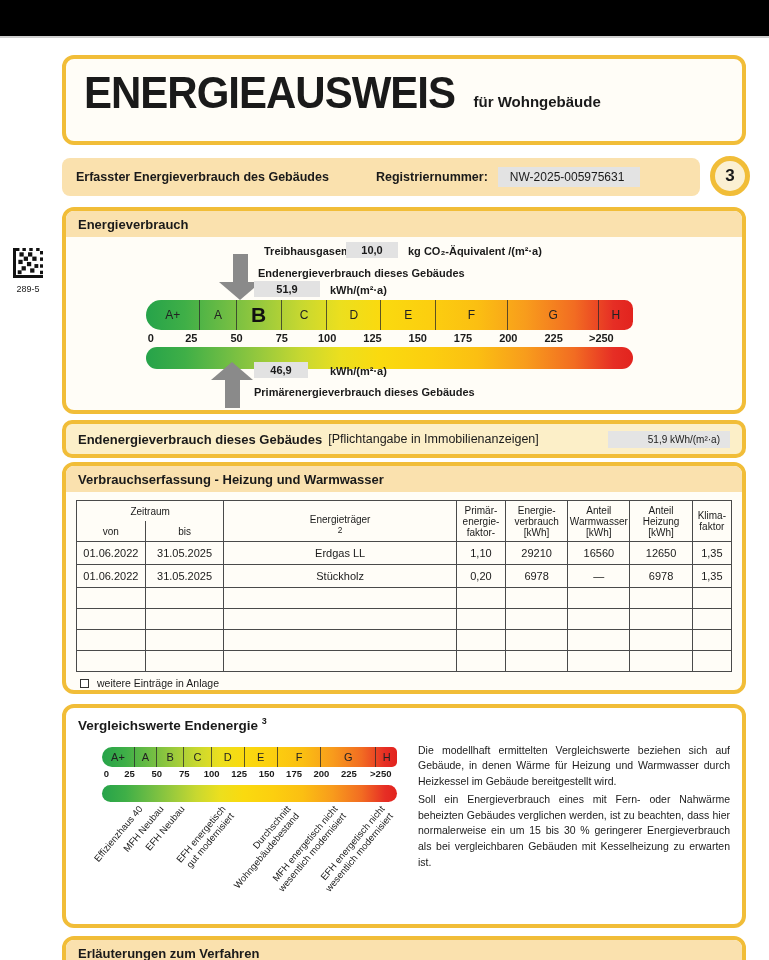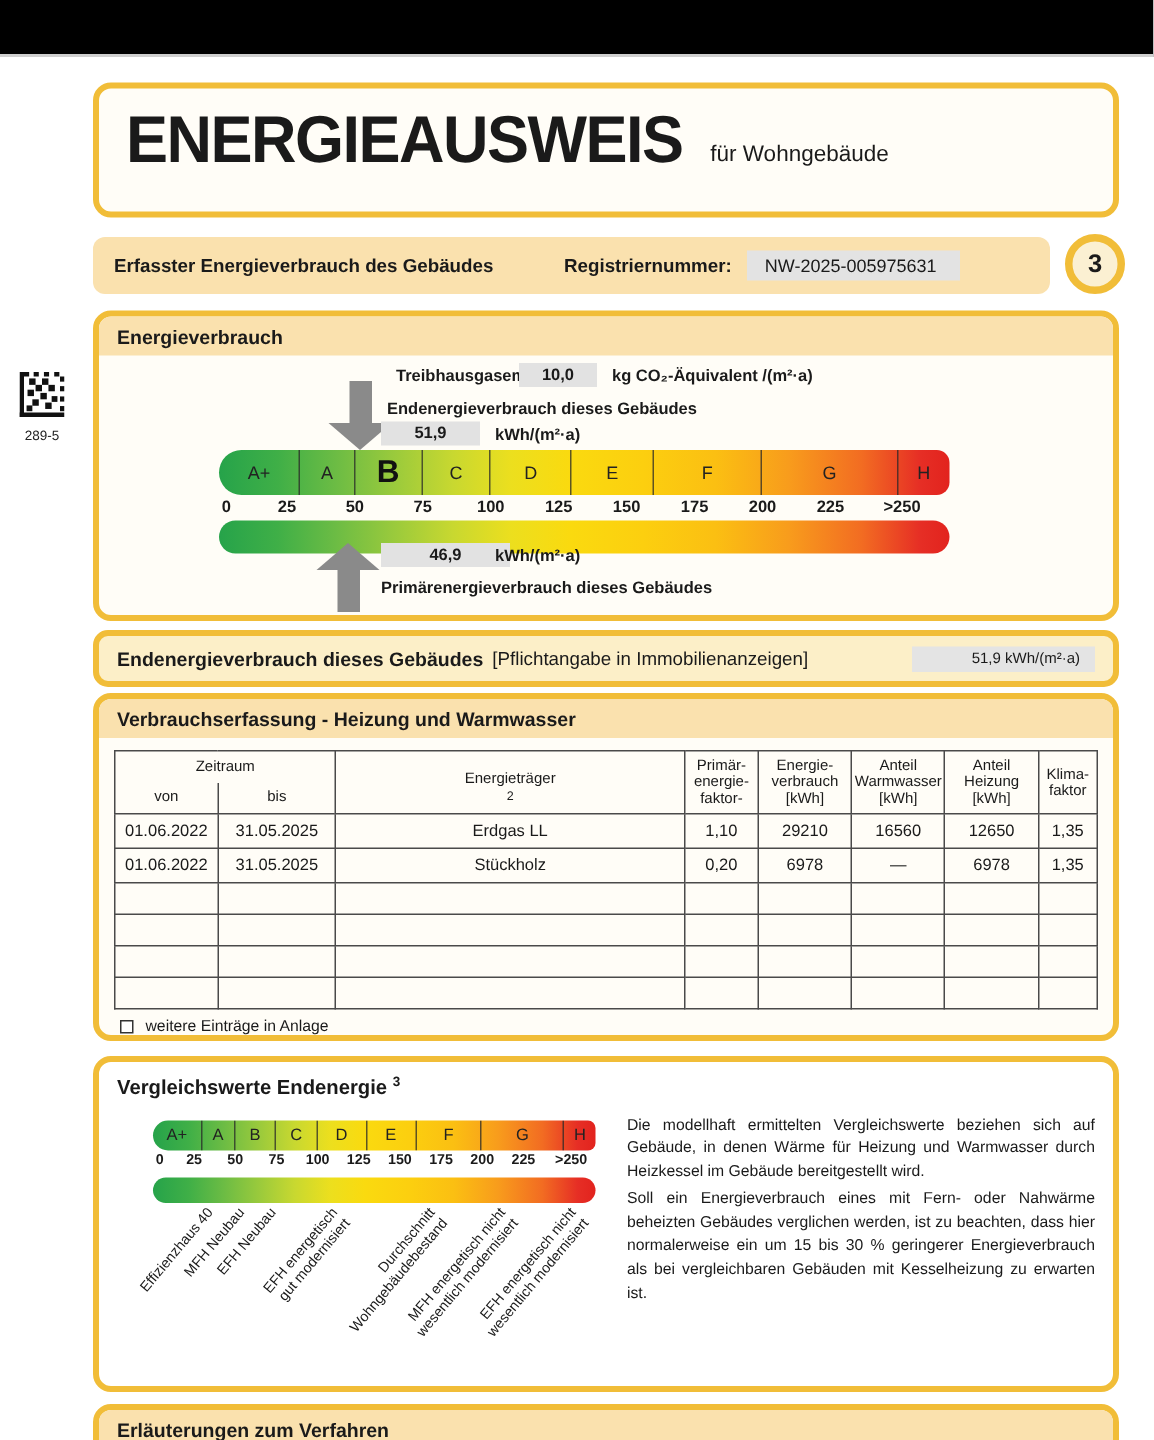--- a/index.html
+++ b/index.html
@@ -8,21 +8,21 @@
   .top-bar { width:769px; height:38px; background:#000; border-bottom:2px solid #cfcfcf; }
   .page { position:relative; width:769px; height:922px; background:#fff; }
 
   
   .ybox { position:absolute; border:4px solid #F1BD38; border-radius:12px; background:#FFFDF7; overflow:hidden; }
   .ybox-title { background:#FAE1AE; padding:6px 12px 5px 12px; font-size:13px; font-weight:bold; }
 
   
   .header-box { left:62px; top:17px; width:684px; height:90px; padding:10px 18px 6px 18px; }
   .header-title { font-size:42px; font-weight:bold; letter-spacing:-1px; display:inline-block; transform:scaleY(1.05); }
-  .header-sub { font-size:15px; font-weight:normal; margin-left:14px; }
+  .header-sub { font-size:15px; font-weight:bold; margin-left:14px; }
   .header-law { font-size:12px; margin-top:2px; }
   .header-law sup { font-size:8px; }
   .date-chip { background:#e7e7e7; padding:1px 22px 1px 10px; margin-left:8px; }
 
   
   .reg-band { position:absolute; left:62px; top:120px; width:638px; height:38px; background:#FAE1AE;
     border-radius:8px; display:flex; align-items:center; padding:0 14px; font-size:12.5px; }
   .reg-title { font-weight:bold; width:300px; }
   .reg-label { font-weight:bold; margin-right:10px; }
   .reg-number { background:#e3e3e3; padding:3px 16px 3px 12px; font-size:12px; }
@@ -199,21 +199,21 @@
         <span class="tick" style="left:93.5%;">&gt;250</span>
       </div>
 
       <div class="gradbar2"></div>
 
       <div class="arrow abs" style="left:145px; top:125px;">
         <div class="head-up"></div>
         <div class="shaft" style="height:28px;"></div>
       </div>
 
-      <span class="abs val-box" style="left:188px; top:125px; width:86px;">46,9</span>
+      <span class="abs val-box" style="left:188px; top:125px; width:54px;">46,9</span>
       <span class="abs unit" style="left:264px; top:128px;">kWh/(m²·a)</span>
       <span class="abs lbl-b" style="left:188px; top:149px;">Primärenergieverbrauch dieses Gebäudes</span>
     </div>
   </div>
 
   <div class="end-band">
     <span class="b1">Endenergieverbrauch dieses Gebäudes</span>
     <span class="b2">[Pflichtangabe in Immobilienanzeigen]</span>
     <span class="val">51,9 kWh/(m²·a)</span>
   </div>

